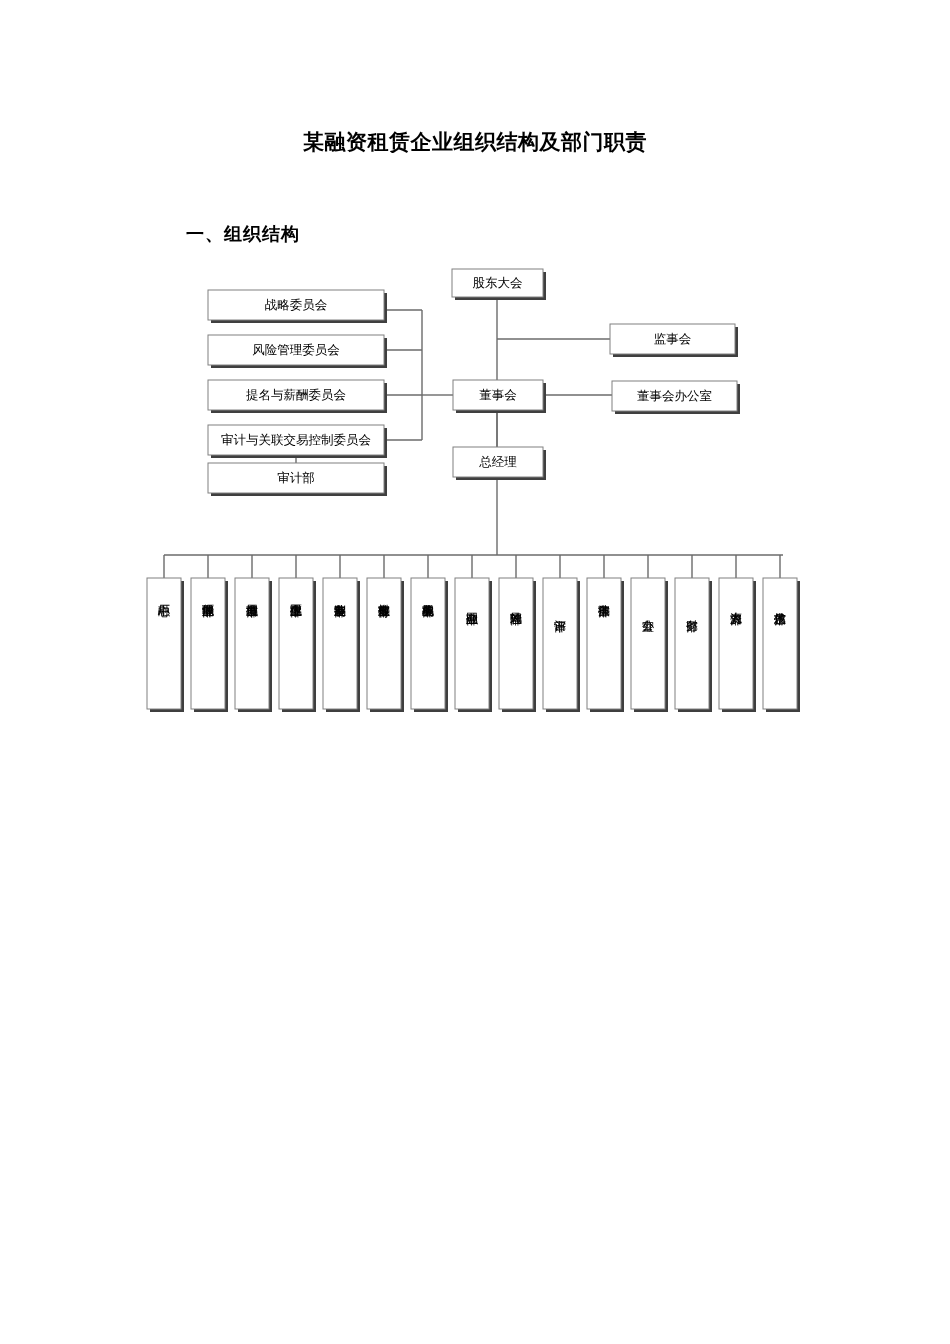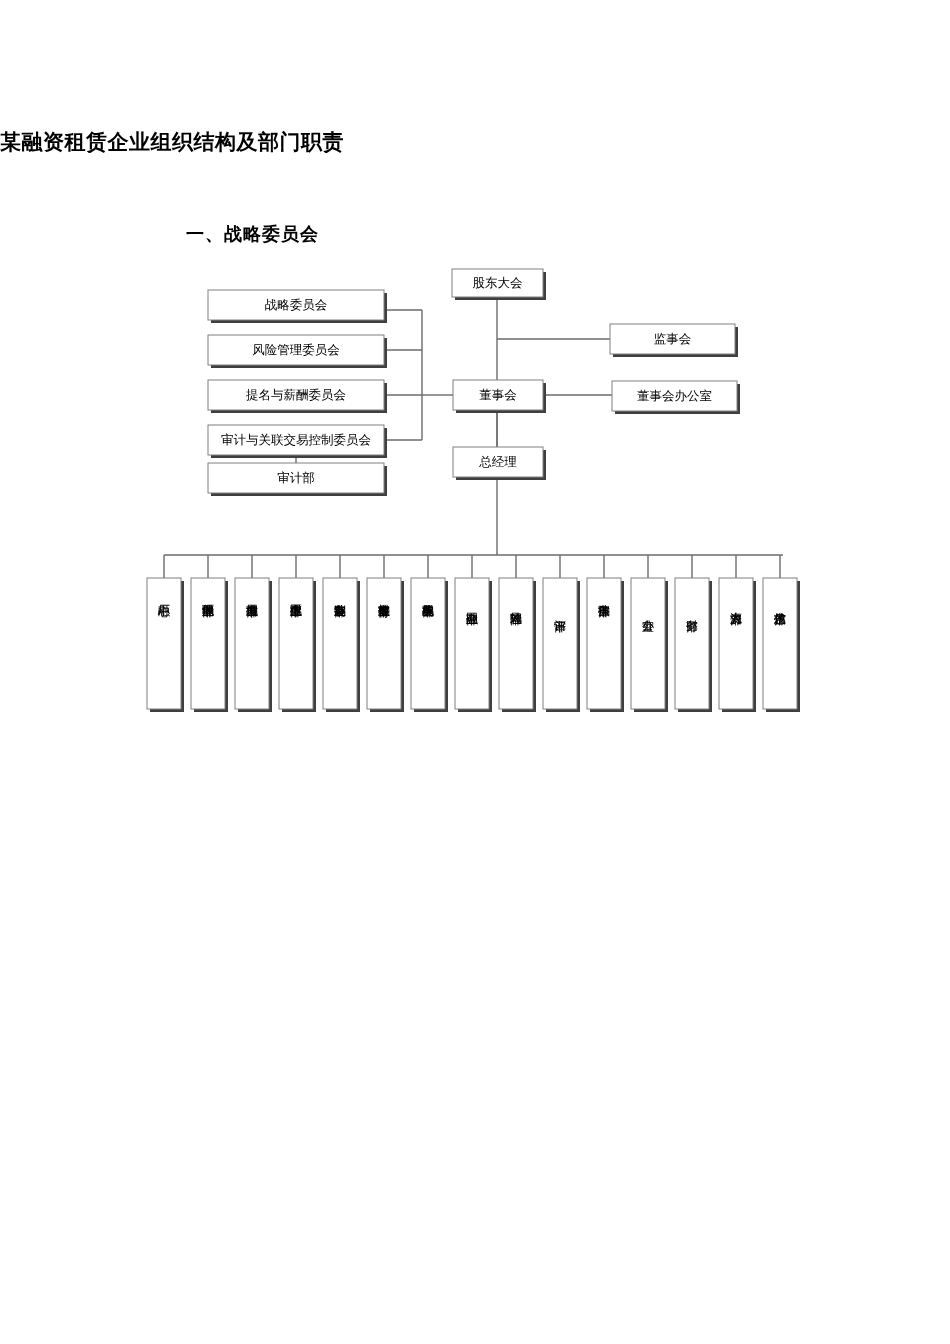--- a/index.html
+++ b/index.html
@@ -19,21 +19,21 @@
     position: relative;
     width: 950px;
     height: 1344px;
     background: #ffffff;
   }
   .doc-title {
     position: absolute;
     left: 0;
     top: 128px;
     width: 950px;
-    text-align: left;
+    text-align: center;
     font-size: 21px;
     font-weight: bold;
     letter-spacing: 0.5px;
     font-family: "Liberation Serif", "DejaVu Serif", serif;
   }
   .section-heading {
     position: absolute;
     left: 186px;
     top: 222px;
     font-size: 18px;
@@ -80,21 +80,21 @@
     text-anchor: middle;
   }
 </style>
 </head>
 <body>
 
 <div class="page">
 
   <div class="doc-title">某融资租赁企业组织结构及部门职责</div>
 
-  <div class="section-heading">一、战略委员会</div>
+  <div class="section-heading">一、组织结构</div>
 
   <div class="chart-wrap">
     <svg class="orgchart" viewBox="0 0 950 470" xmlns="http://www.w3.org/2000/svg">
 
       <g>
 
         <line class="ln" x1="497" y1="43" x2="497" y2="192"></line>
 
         <line class="ln" x1="497" y1="84" x2="610" y2="84"></line>
 

